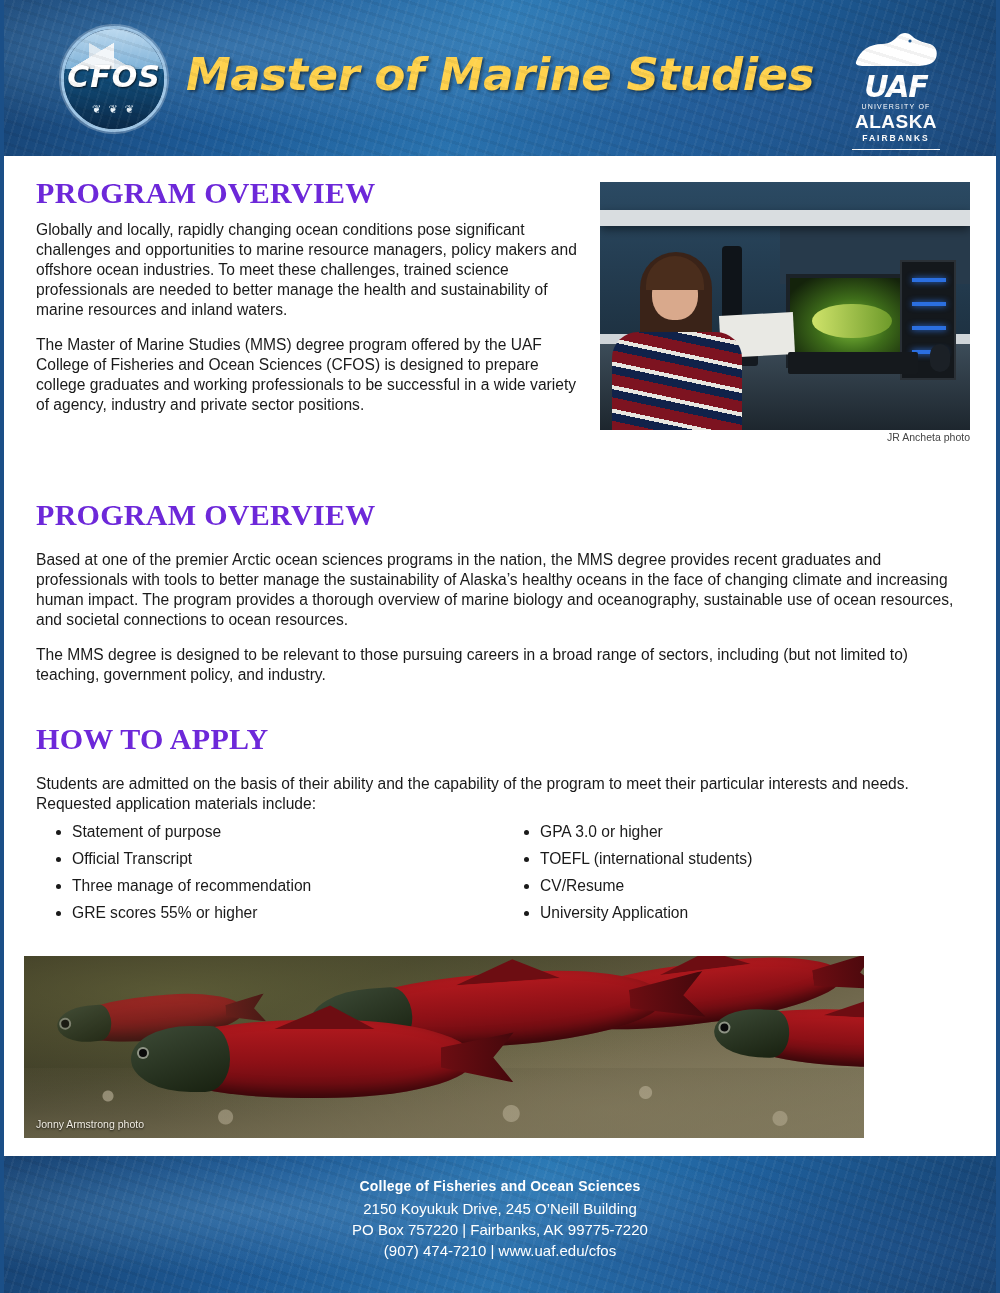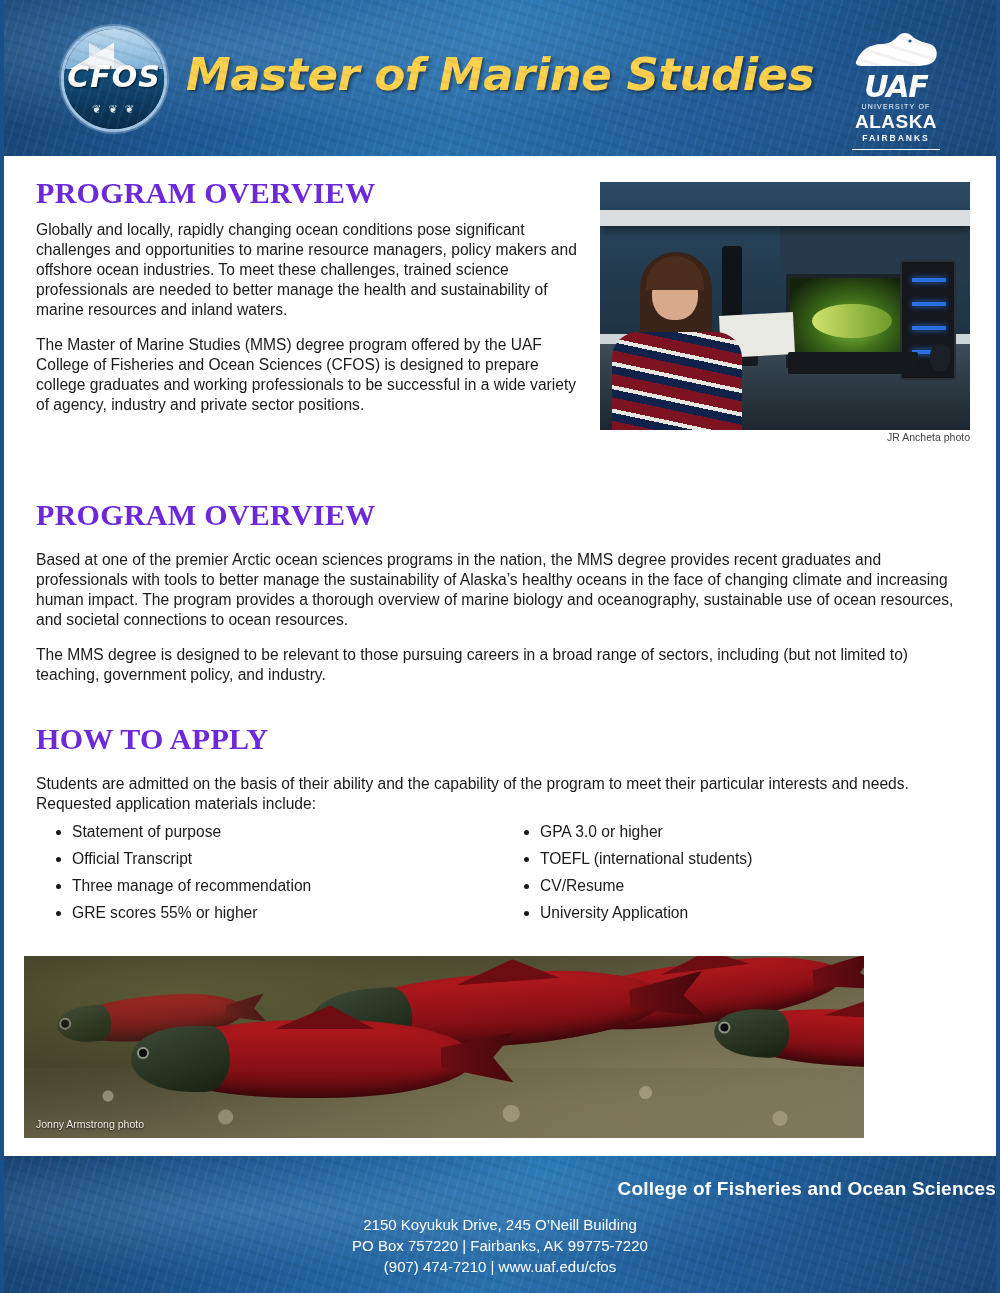--- a/index.html
+++ b/index.html
@@ -267,21 +267,21 @@
   }
   .footer::after {
     content: "";
     position: absolute; inset: 0;
     background:
       repeating-linear-gradient(107deg, rgba(255,255,255,0.045) 0px, rgba(255,255,255,0.045) 2px, rgba(0,0,0,0) 2px, rgba(0,0,0,0) 9px),
       repeating-linear-gradient(17deg, rgba(0,0,0,0.05) 0px, rgba(0,0,0,0.05) 3px, rgba(0,0,0,0) 3px, rgba(0,0,0,0) 11px);
     pointer-events: none;
   }
   .footer > div { position: relative; z-index: 2; }
-  .footer-title { font-size: 19px; font-weight: bold; letter-spacing: 0.2px; margin-bottom: 14px; text-align: right; }
+  .footer-title { font-size: 14px; font-weight: bold; letter-spacing: 0.2px; margin-bottom: 4px; }
   .footer-line { font-size: 15px; line-height: 21px; }
 </style>
 </head>
 <body>
 
 <div class="page">
 
   <div class="header">
 
     <div class="cfos-logo">

